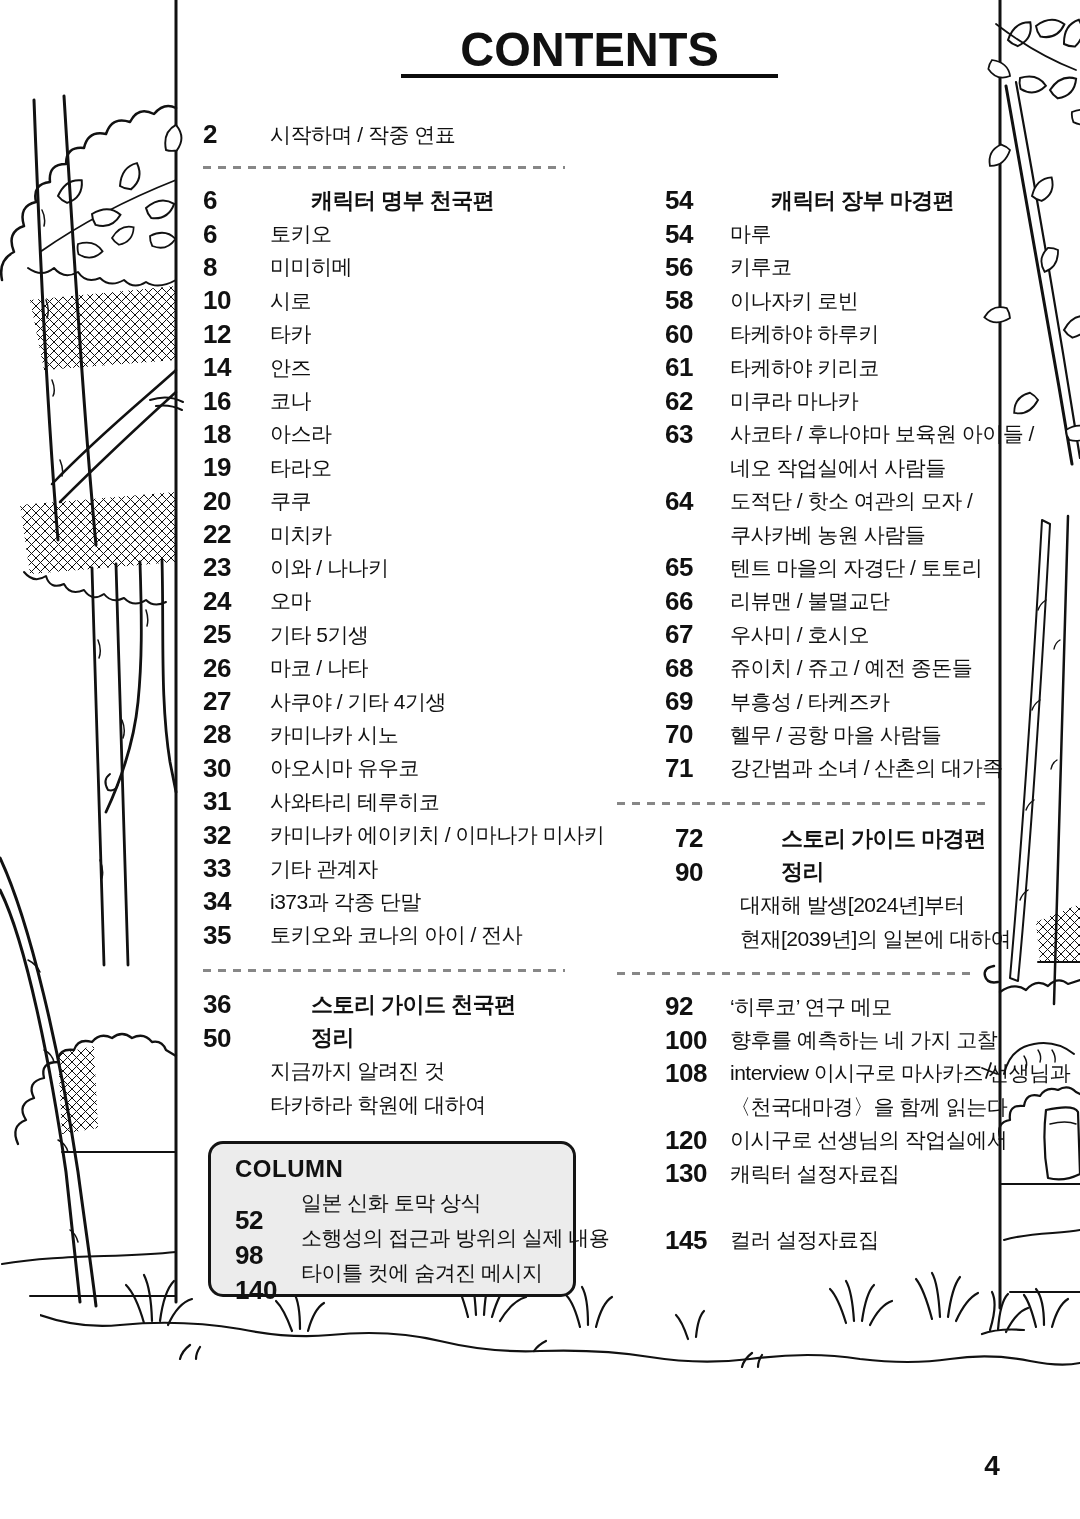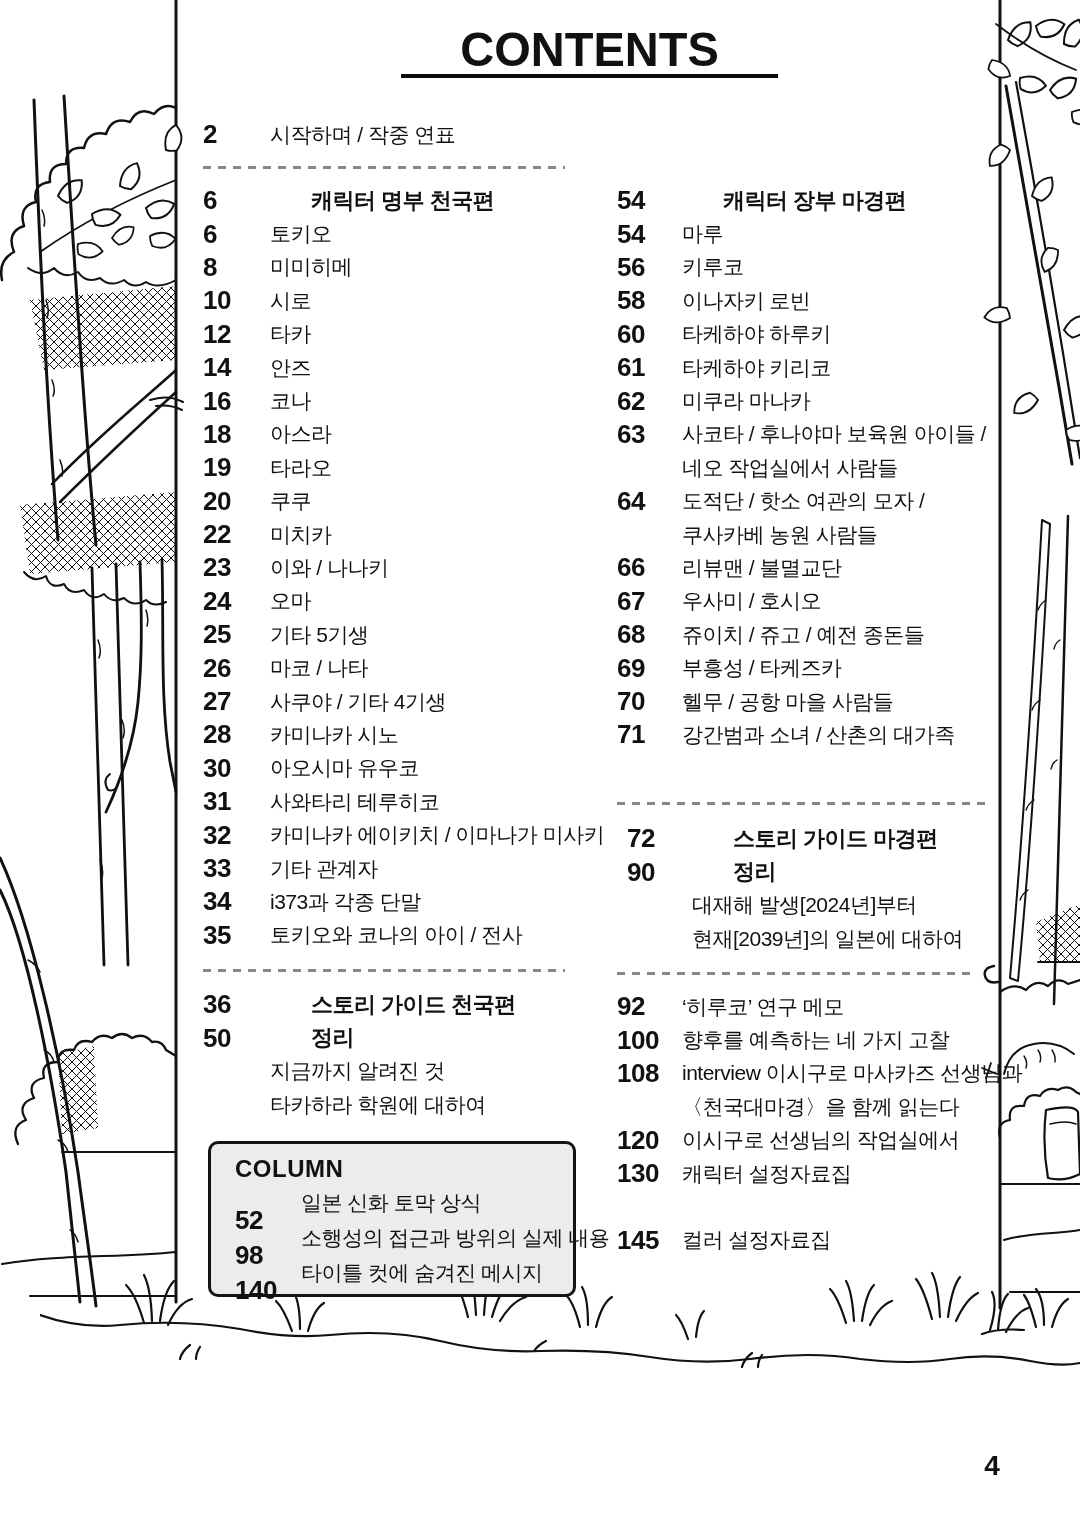--- a/index.html
+++ b/index.html
@@ -19,34 +19,34 @@
   .title-wrap h1{
     margin:0;padding:0 0 1px 0;display:inline-block;
     font-size:47px;font-weight:bold;letter-spacing:0px;
     transform:scaleY(1.04);transform-origin:bottom;
   }
 
   
   .col{position:absolute;}
   .row{display:flex;align-items:center;height:33.4px;}
   .num{flex:none;width:67px;font-weight:bold;font-size:26px;letter-spacing:-0.5px;}
-  .rcol .num{width:65px;}
+  .rcol .num{width:65px;margin-left:48px;}
   .lbl{font-size:21px;white-space:nowrap;letter-spacing:-0.5px;}
   .lbl.b{font-weight:bold;font-size:22px;margin-left:41px;}
   .spacer{height:33px;}
 
   .sep{
     position:absolute;height:3px;
     background:repeating-linear-gradient(90deg,#878787 0 8px,transparent 8px 15px);
   }
 
   
   .column-box{
     position:absolute;left:208px;top:1141px;width:368px;height:156px;
-    background:#ececec;border:3px solid #141414;border-radius:10px;
+    background:#ececec;border:3px solid #141414;border-radius:15px;
     box-sizing:border-box;padding:9px 0 0 24px;
   }
   .column-box .box-title{font-size:24px;font-weight:bold;letter-spacing:0.5px;height:32px;display:flex;align-items:center;}
   .column-box .row{height:35px;}
   .column-box .num{width:66px;margin-top:36px;}
 
   .folio{
     position:absolute;left:972px;top:1450px;width:40px;text-align:center;
     font-size:28px;font-weight:bold;
   }
@@ -358,20 +358,24 @@
     </div>
   <div class="row">
       <span class="num">64</span>
       <span class="lbl">도적단 / 핫소 여관의 모자 /</span>
     </div>
   <div class="row">
       <span class="num"></span>
       <span class="lbl">쿠사카베 농원 사람들</span>
     </div>
   <div class="row">
+      <span class="num">65</span>
+      <span class="lbl">텐트 마을의 자경단 / 토토리</span>
+    </div>
+  <div class="row">
       <span class="num">66</span>
       <span class="lbl">리뷰맨 / 불멸교단</span>
     </div>
   <div class="row">
       <span class="num">67</span>
       <span class="lbl">우사미 / 호시오</span>
     </div>
   <div class="row">
       <span class="num">68</span>
       <span class="lbl">쥬이치 / 쥬고 / 예전 종돈들</span>

